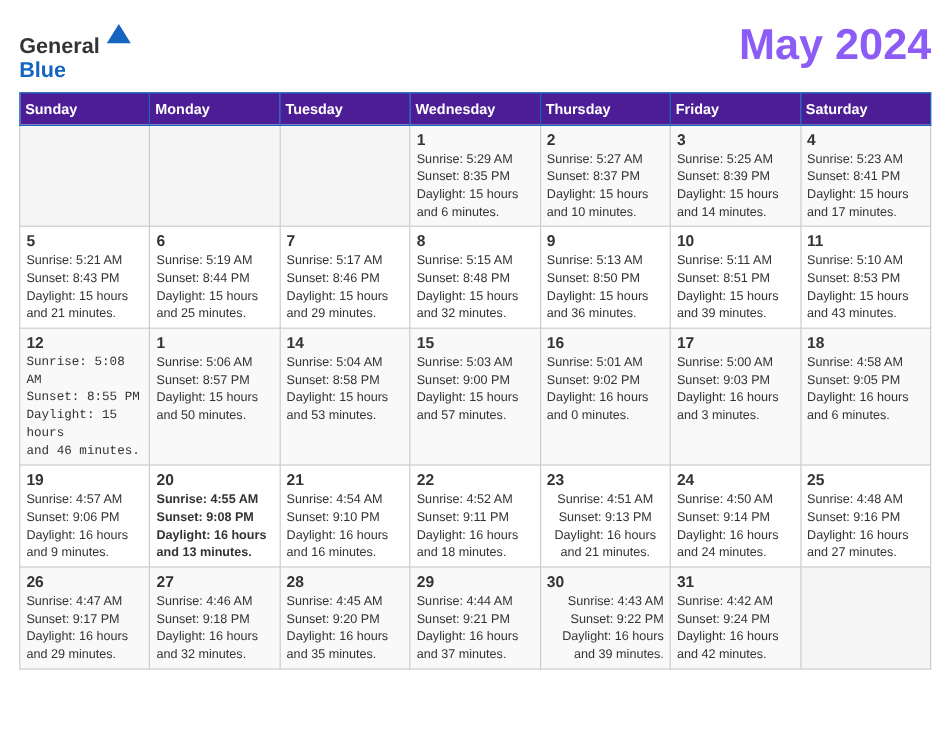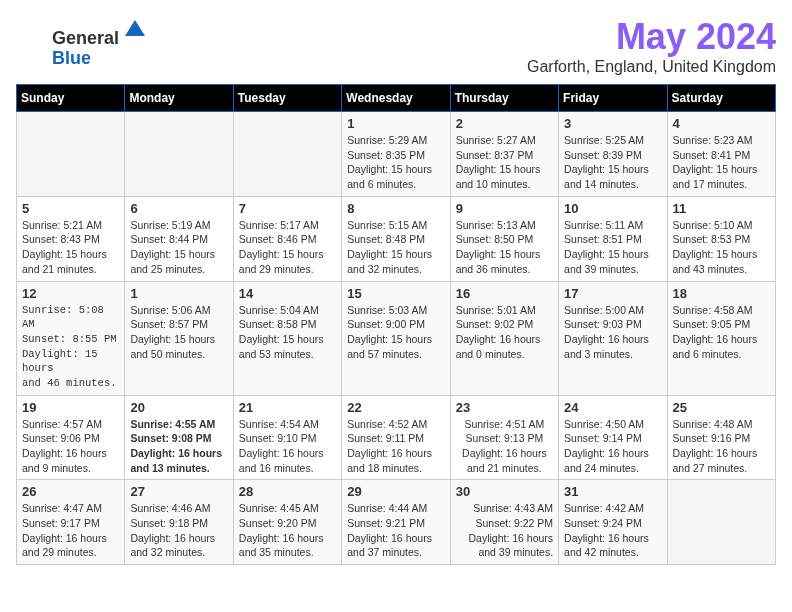--- a/index.html
+++ b/index.html
@@ -8,21 +8,20 @@
       background: #fff;
       width: 792px;
       min-height: 612px;
       padding: 16px;
     }
     .header {
       display: flex;
       justify-content: space-between;
       align-items: flex-start;
       margin-bottom: 8px;
-      margin-left: 36px;
     }
     .logo {
       display: flex;
       align-items: center;
     }
     .logo-text {
       font-size: 18px;
       font-weight: bold;
       line-height: 1.1;
     }
@@ -44,21 +43,21 @@
     .location {
       font-size: 16px;
       color: #333;
     }
     table {
       width: 100%;
       border-collapse: collapse;
       font-size: 11px;
     }
     thead th {
-      background-color: #000000;
+      background-color: #4c1d95;
       color: #fff;
       padding: 6px 4px;
       text-align: left;
       font-size: 12px;
       font-weight: bold;
       border: 1px solid #1565c0;
     }
     tbody td {
       border: 1px solid #ccc;
       vertical-align: top;
@@ -98,21 +97,20 @@
             <polygon points="14,4 24,20 4,20" fill="#1565c0"></polygon>
           </svg>
       </div>
       <div class="logo-text">
         <span class="logo-blue">Blue</span>
       </div>
     </div>
   </div>
   <div class="title-block">
     <div class="month-title">May 2024</div>
-    <div class="location">Garforth, England, United Kingdom</div>
   </div>
 </div>
 
 <table>
   <thead>
     <tr id="header-row">
         <th>Sunday</th>
         <th>Monday</th>
         <th>Tuesday</th>
         <th>Wednesday</th>

